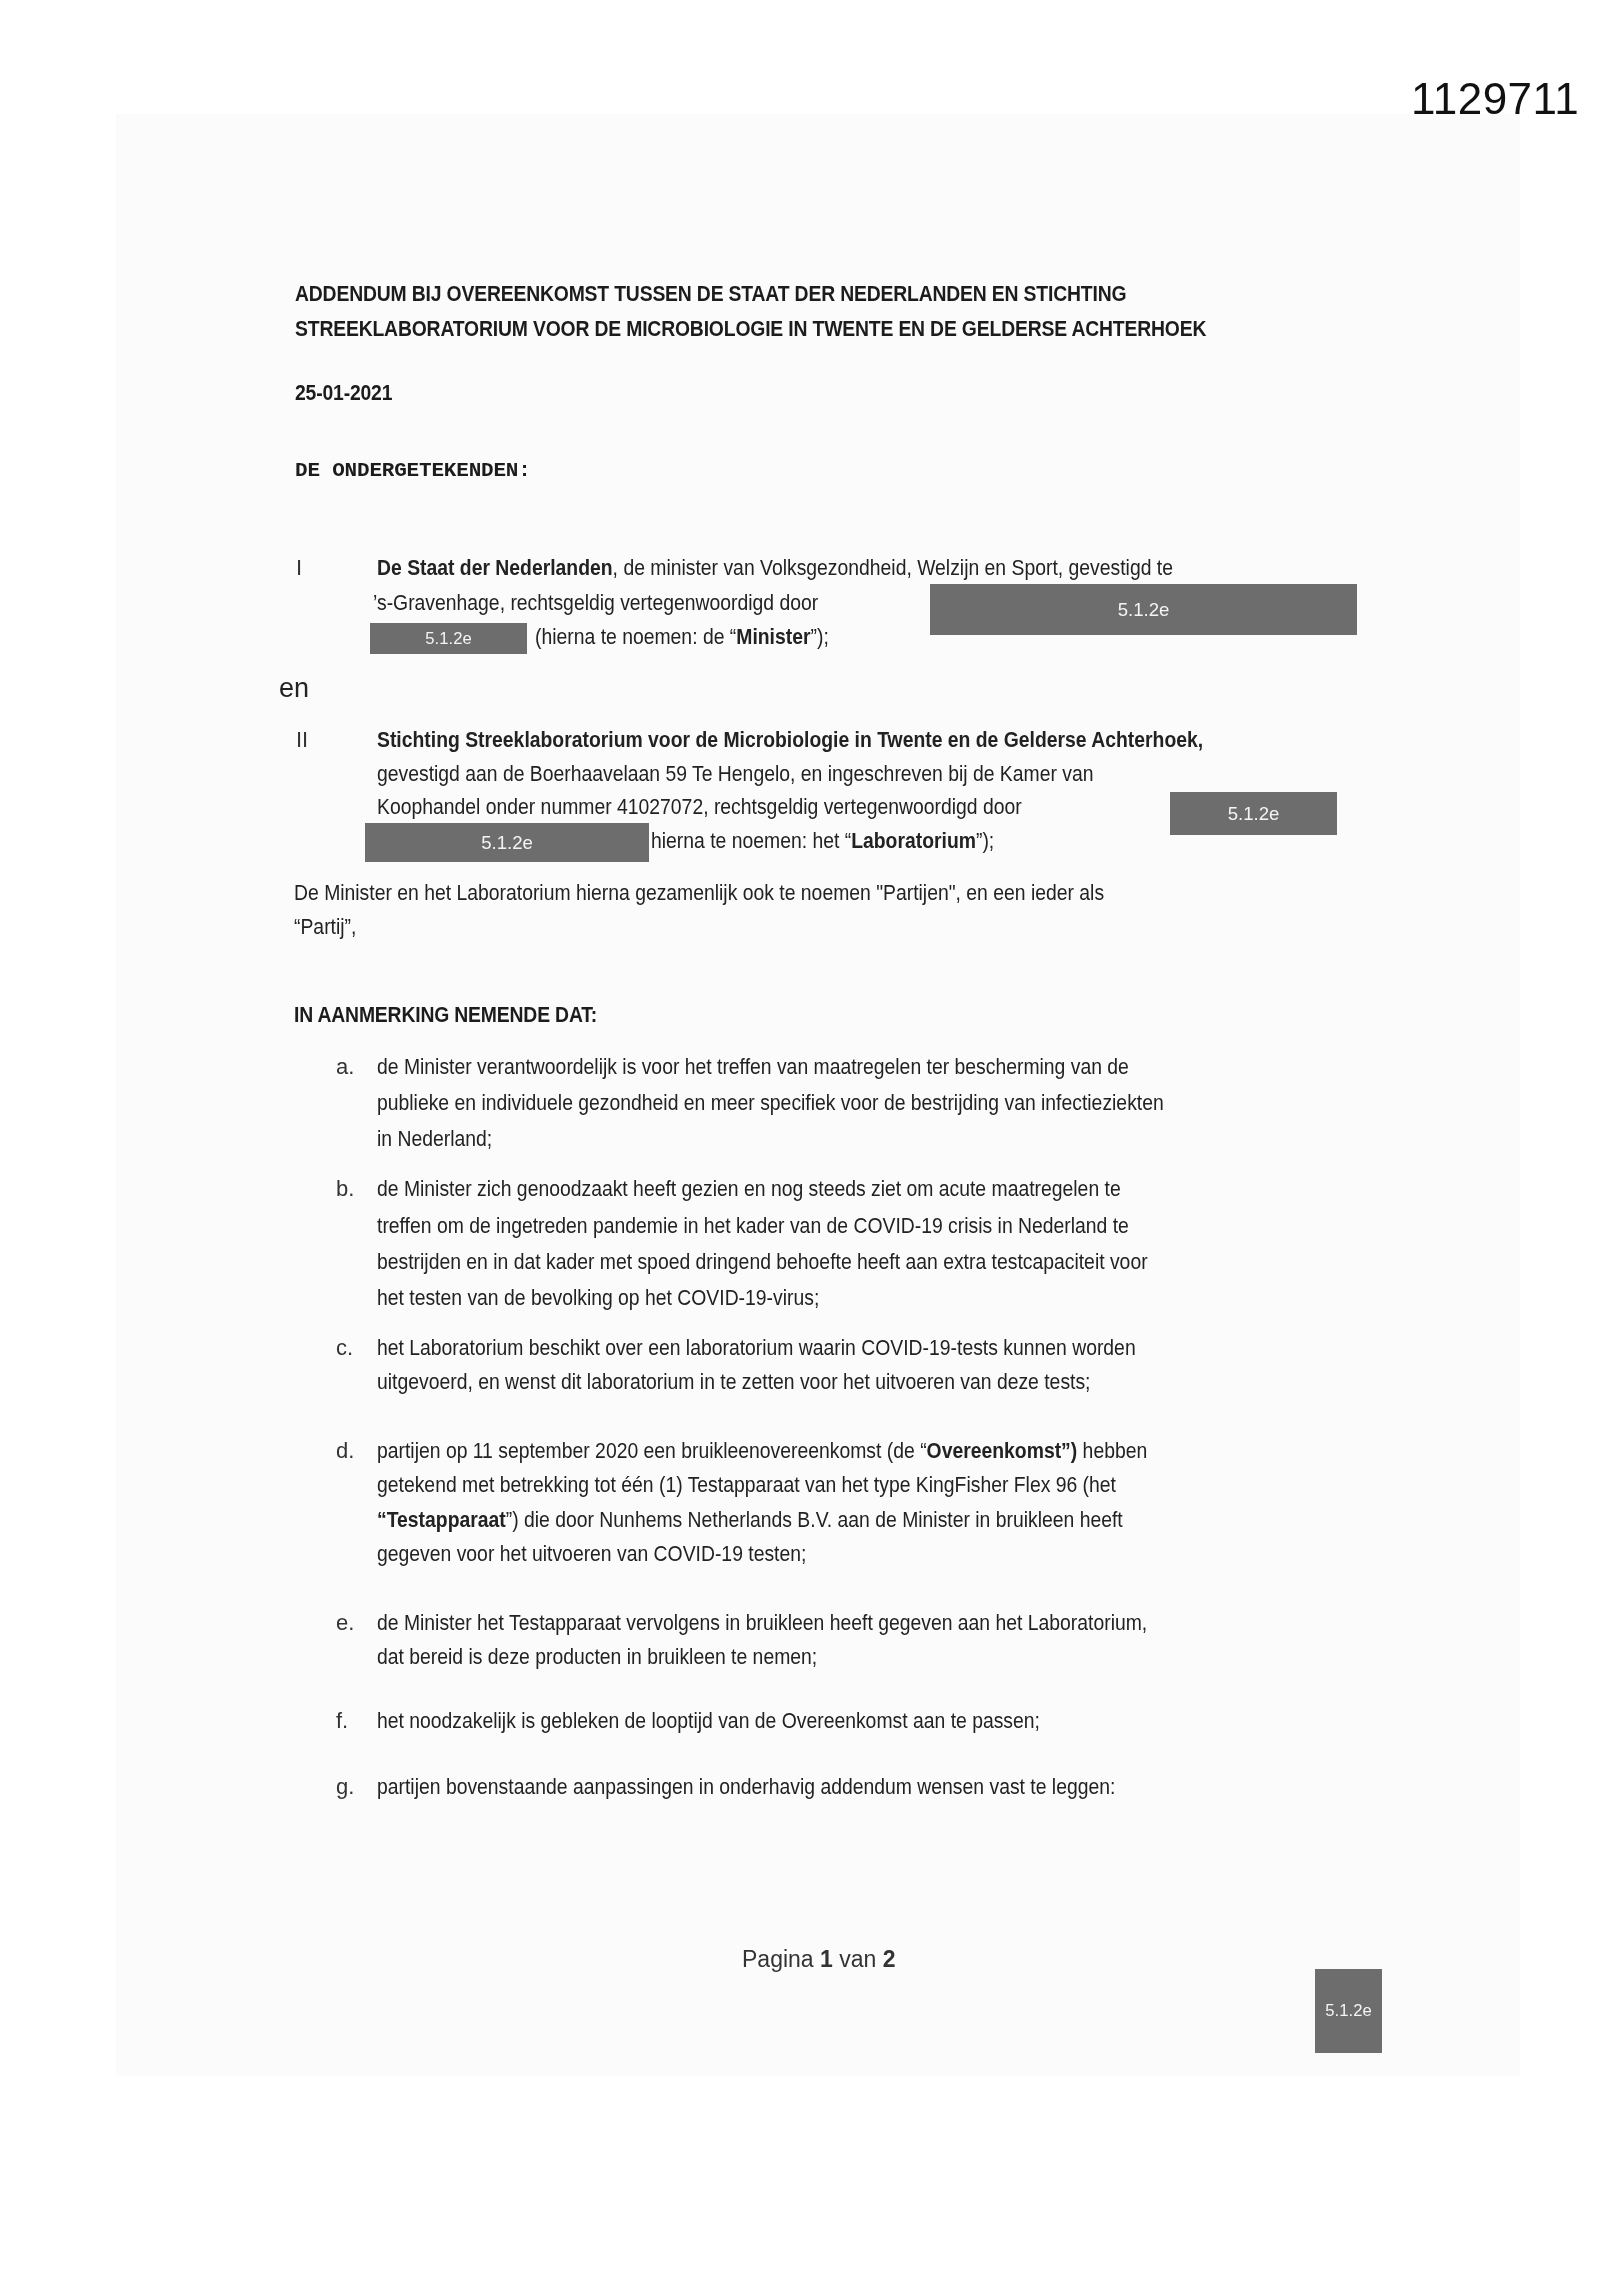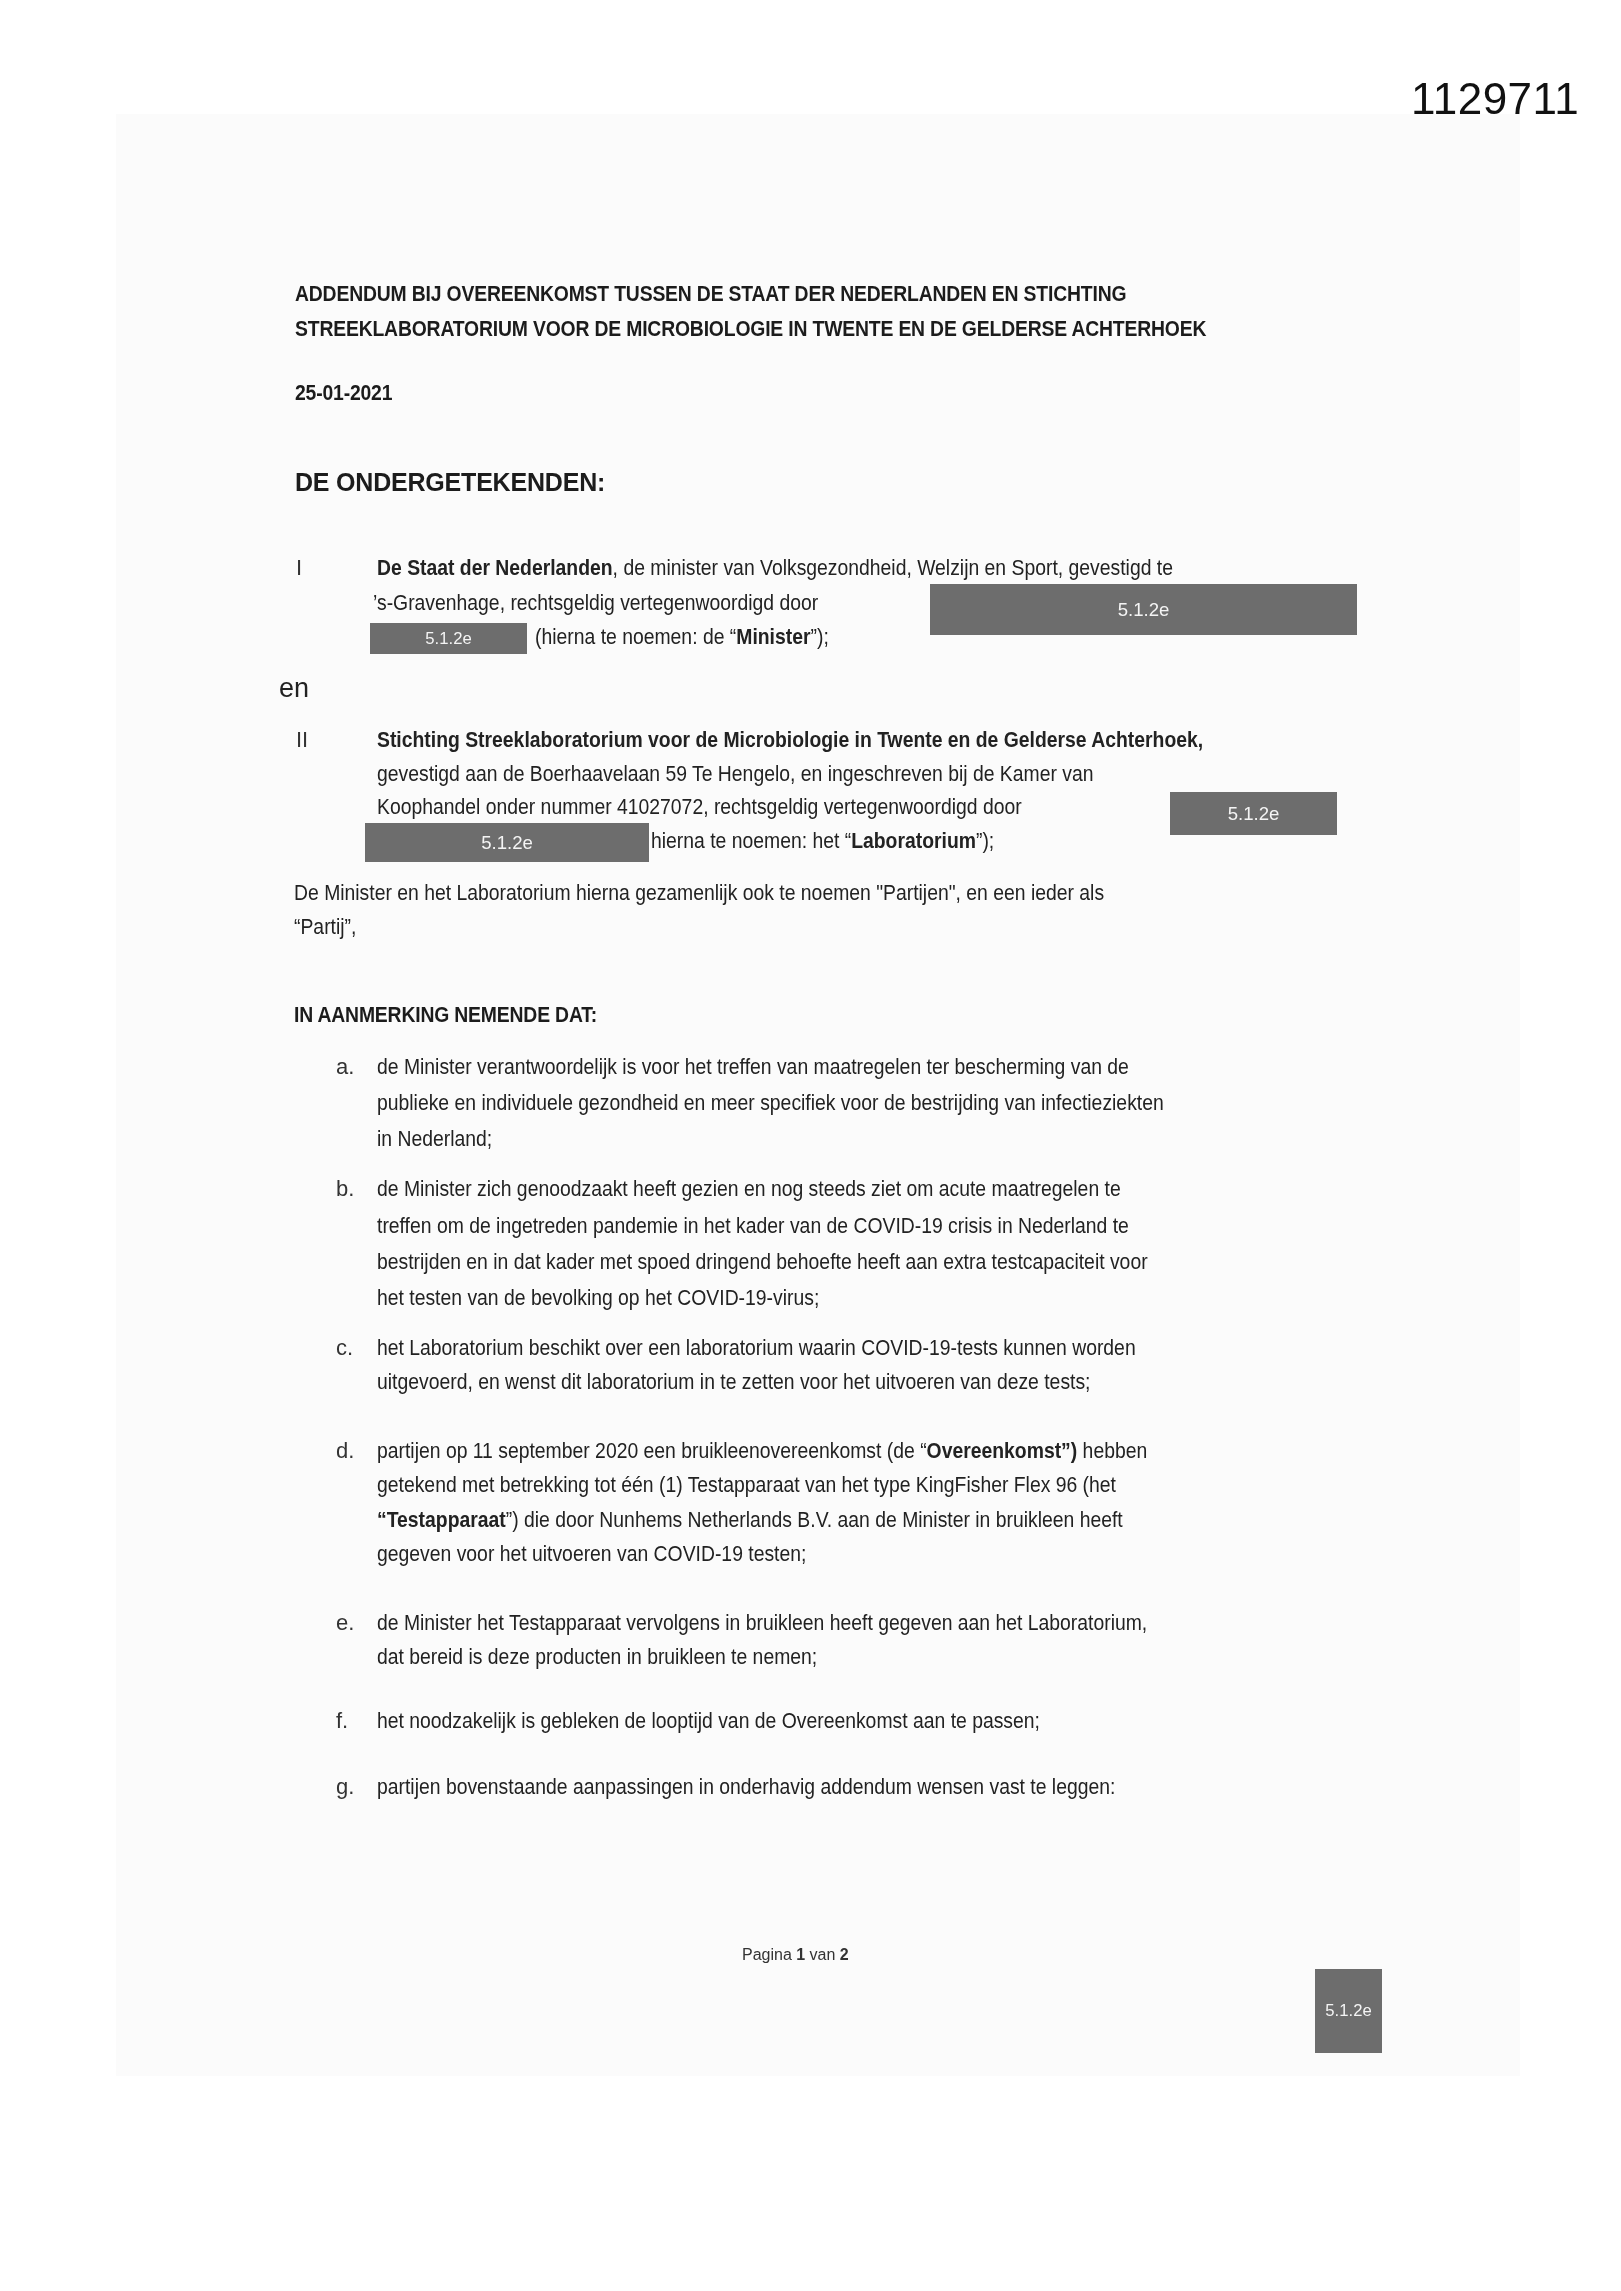--- a/index.html
+++ b/index.html
@@ -20,35 +20,35 @@
   .t { position: absolute; white-space: nowrap; font-size: 22px; line-height: 36px; color: #222; }
   .b { font-weight: bold; }
   .h { font-weight: bold; font-size: 22px; color: #1c1c1c; letter-spacing: -0.2px; }
   .narrow { transform: scaleX(0.88); transform-origin: left top; }
   .redact {
     position: absolute; background: #6d6d6d; color: #f4f4f4;
     font-size: 18.6px; display: flex; align-items: center; justify-content: center;
     font-family: "Liberation Sans", sans-serif;
   }
   .marker { position: absolute; font-size: 22px; line-height: 36px; color: #333; }
-  .footer { position: absolute; left: 742px; top: 1946px; font-size: 16px; color: #333; }
+  .footer { position: absolute; left: 742px; top: 1946px; font-size: 23px; color: #333; }
 </style>
 </head>
 <body>
 
 <div class="doc-id">1129711</div>
 
 <div class="page-area"></div>
 
 <div class="t h narrow" style="left:295px; top:276px;">ADDENDUM BIJ OVEREENKOMST TUSSEN DE STAAT DER NEDERLANDEN EN STICHTING</div>
 <div class="t h narrow" style="left:295px; top:311px;">STREEKLABORATORIUM VOOR DE MICROBIOLOGIE IN TWENTE EN DE GELDERSE ACHTERHOEK</div>
 
 <div class="t h narrow" style="left:295px; top:375px;">25-01-2021</div>
 
-<div class="t h" style="left:295px; top:464px; font-size:25px;">DE ONDERGETEKENDEN:</div>
+<div class="t h" style="left:295px; top:453px; font-size:21px;font-family:Liberation Mono, monospace;">DE ONDERGETEKENDEN:</div>
 
 <div class="marker" style="left:296px; top:550px;">I</div>
 <div class="t narrow" style="left:377px; top:550px;">
   <span class="b">De Staat der Nederlanden</span><span>, de minister van Volksgezondheid, Welzijn en Sport, gevestigd te</span>
 </div>
 <div class="t narrow" style="left:373px; top:585px;">’s-Gravenhage, rechtsgeldig vertegenwoordigd door</div>
 <div class="redact" style="left:930px; top:584px; width:427px; height:51px;">5.1.2e</div>
 <div class="redact" style="left:370px; top:623px; width:157px; height:31px; font-size:16.7px;">5.1.2e</div>
 <div class="t narrow" style="left:535px; top:619px;">
   <span>(hierna te noemen:  de “</span><span class="b">Minister</span><span>”);</span>

